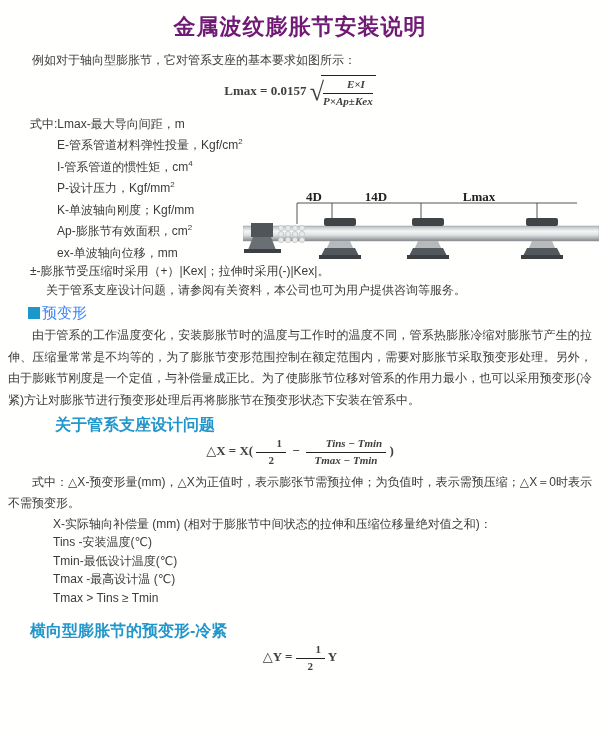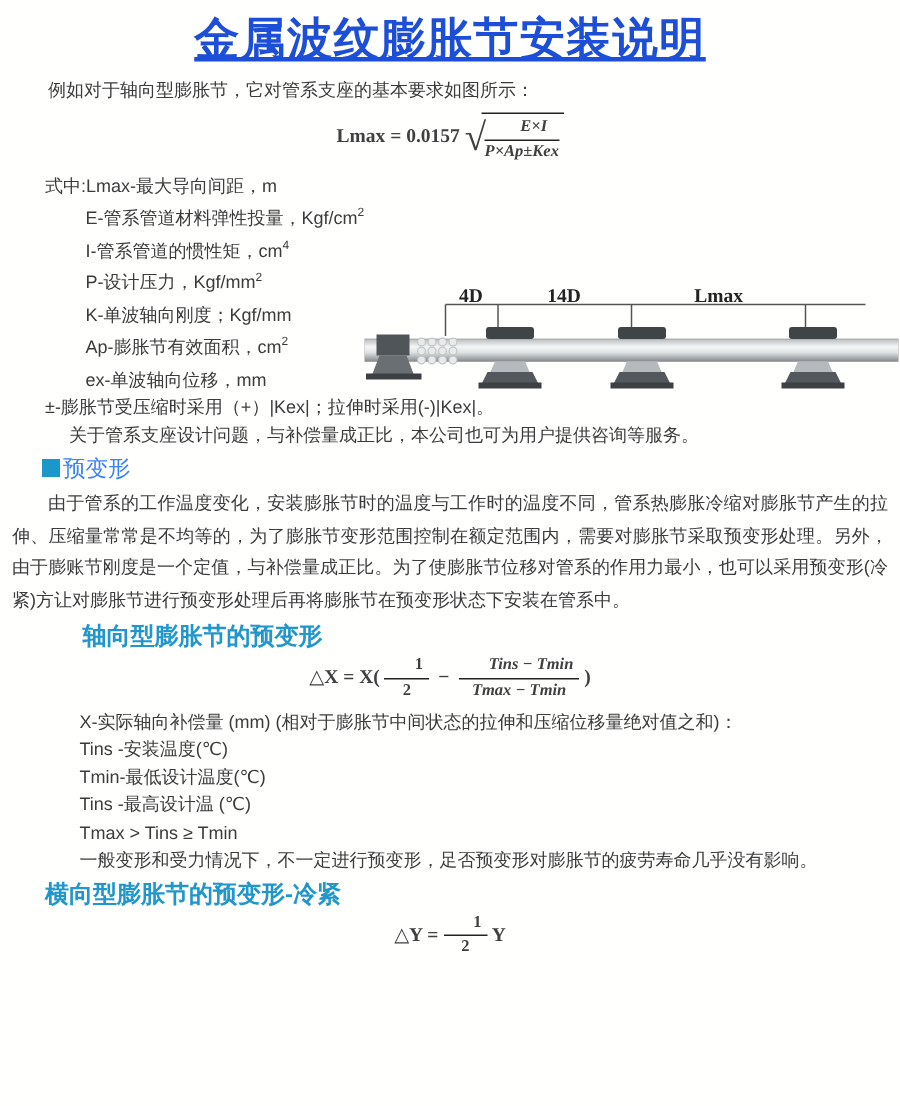--- a/index.html
+++ b/index.html
@@ -4,35 +4,35 @@
 <style>
   html,body{margin:0;padding:0;background:#ffffff;}
   .page{
     width:600px;height:737px;box-sizing:border-box;position:relative;
     background:#fffffe;overflow:hidden;
     padding:14px 8px 0 8px;
     font-family:"Liberation Sans","DejaVu Sans",sans-serif;
     font-size:12px;color:#3b3b3b;
   }
   h1.title{
-    margin:0 0 10px 0;text-align:center;font-size:30px;line-height:26px;
-    color:#1d4ed8;font-weight:bold;letter-spacing:1px;text-decoration:underline;
+    margin:0 0 10px 0;text-align:center;font-size:22px;line-height:26px;
+    color:#701a75;font-weight:bold;letter-spacing:1px;
   }
   p{margin:0;}
   .para{line-height:21px;text-align:justify;}
   .para-wide{line-height:21.5px;text-align:justify;}
   .first-indent{text-indent:44px;margin-top:8px;}
   .indent2{text-indent:2em;}
   .mt2{margin-top:2px;font-family:Liberation Serif, serif;}
   .sq{display:inline-block;width:13px;height:13px;background:#1b97c9;margin-right:3px;vertical-align:-1px;}
   .sq-small{display:inline-block;width:12px;height:12px;background:#1b97c9;margin-right:2px;vertical-align:-1px;}
   .sec-label-text{color:#1b97c9;font-size:15px;font-weight:bold;margin-right:6px;}
   .sec-heading{margin:4px 0 2px 20px;color:#3b82f6;font-size:15px;font-weight:normal;line-height:20px;}
   .blue-sub{margin:4px 0 2px 47px;color:#2196cb;font-size:16px;font-weight:bold;line-height:20px;}
-  .blue-sub.lateral{margin-left:22px;margin-top:4px;}
+  .blue-sub.lateral{margin-left:22px;margin-top:14px;}
   
   .formula{text-align:center;font-family:"Liberation Serif","DejaVu Serif",serif;
     font-weight:bold;color:#404040;font-size:13px;}
   .formula.f1{margin:4px 0 6px 0;}
   .formula.f2{margin:2px 0 4px 0;}
   .formula.f3{margin:2px 0 6px 0;}
   .sqrt{font-size:26px;font-weight:normal;vertical-align:-5px;margin-right:-3px;}
   .radicand{display:inline-block;border-top:1.5px solid #222;vertical-align:middle;padding:2px 3px 0 2px;}
   .frac{display:inline-block;text-align:center;vertical-align:middle;font-size:11px;line-height:1.25;}
   .frac .num{display:block;border-bottom:1px solid #222;padding:0 4px 1px 20px;}
@@ -66,21 +66,21 @@
 
   <div class="defs">
     <div>式中:Lmax-最大导向间距，m</div>
     <div class="def-item"><span>E-管系管道材料弹性投量，Kgf/cm</span><sup>2</sup></div>
     <div class="def-item"><span>I-管系管道的惯性矩，cm</span><sup>4</sup></div>
     <div class="def-item"><span>P-设计压力，Kgf/mm</span><sup>2</sup></div>
     <div class="def-item"><span>K-单波轴向刚度；Kgf/mm</span><sup></sup></div>
     <div class="def-item"><span>Ap-膨胀节有效面积，cm</span><sup>2</sup></div>
     <div class="def-item"><span>ex-单波轴向位移，mm</span><sup></sup></div>
     <div>±-膨胀节受压缩时采用（+）|Kex|；拉伸时采用(-)|Kex|。</div>
-    <div class="def-note2">关于管系支座设计问题，与补偿量成正比，本公司也可为用户提供咨询等服务。</div>
+    <div class="def-note2">关于管系支座设计问题，请参阅有关资料，本公司也可为用户提供咨询等服务。</div>
   </div>
 
   <svg class="pipe-diagram" width="356" height="85" viewBox="0 0 356 85">
     <defs>
       <linearGradient id="pipeG" x1="0" y1="0" x2="0" y2="1">
         <stop offset="0" stop-color="#b9bdbf"></stop>
         <stop offset="0.35" stop-color="#f4f6f6"></stop>
         <stop offset="0.6" stop-color="#dfe2e3"></stop>
         <stop offset="1" stop-color="#85898c"></stop>
       </linearGradient>
@@ -135,38 +135,38 @@
       <polygon points="289,49 309,49 313,58 285,58" fill="#b7babc"></polygon>
       <polygon points="284,56 314,56 318,64 280,64" fill="#53585c"></polygon>
       <rect x="278" y="63" width="42" height="4" fill="#3c4043"></rect>
     </g>
   </svg>
 
   <div class="sec-heading"><span class="sq-small"></span><span>预变形</span></div>
 
   <p class="para-wide indent2">由于管系的工作温度变化，安装膨胀节时的温度与工作时的温度不同，管系热膨胀冷缩对膨胀节产生的拉伸、压缩量常常是不均等的，为了膨胀节变形范围控制在额定范围内，需要对膨胀节采取预变形处理。另外，由于膨账节刚度是一个定值，与补偿量成正比。为了使膨胀节位移对管系的作用力最小，也可以采用预变形(冷紧)方让对膨胀节进行预变形处理后再将膨胀节在预变形状态下安装在管系中。</p>
 
-  <h3 class="blue-sub">轴向型膨胀节的预变形</h3>
+  <h3 class="blue-sub">关于管系支座设计问题</h3>
 
   <div class="formula f2">
     <span>△X = X(</span>
     <span class="frac"><span class="num">1</span><span class="den">2</span></span>
     <span class="fsep">−</span>
     <span class="frac it"><span class="num">Tins − Tmin</span><span class="den">Tmax − Tmin</span></span>
     <span>)</span>
   </div>
 
+  <p class="para-wide indent2">式中：△X-预变形量(mm)，△X为正值时，表示膨张节需预拉伸；为负值时，表示需预压缩；△X＝0时表示不需预变形。</p>
 
   <div class="sub-defs">
     <div>X-实际轴向补偿量 (mm) (相对于膨胀节中间状态的拉伸和压缩位移量绝对值之和)：</div>
     <div>Tins -安装温度(℃)</div>
     <div>Tmin-最低设计温度(℃)</div>
-    <div>Tins -最高设计温 (℃)</div>
+    <div>Tmax -最高设计温 (℃)</div>
     <div>Tmax &gt; Tins ≥ Tmin</div>
-    <div>一般变形和受力情况下，不一定进行预变形，足否预变形对膨胀节的疲劳寿命几乎没有影响。</div>
   </div>
 
   <h3 class="blue-sub lateral">横向型膨胀节的预变形-冷紧</h3>
 
   <div class="formula f3">
     <span>△Y =</span>
     <span class="frac"><span class="num">1</span><span class="den">2</span></span>
     <span>Y</span>
   </div>
 

